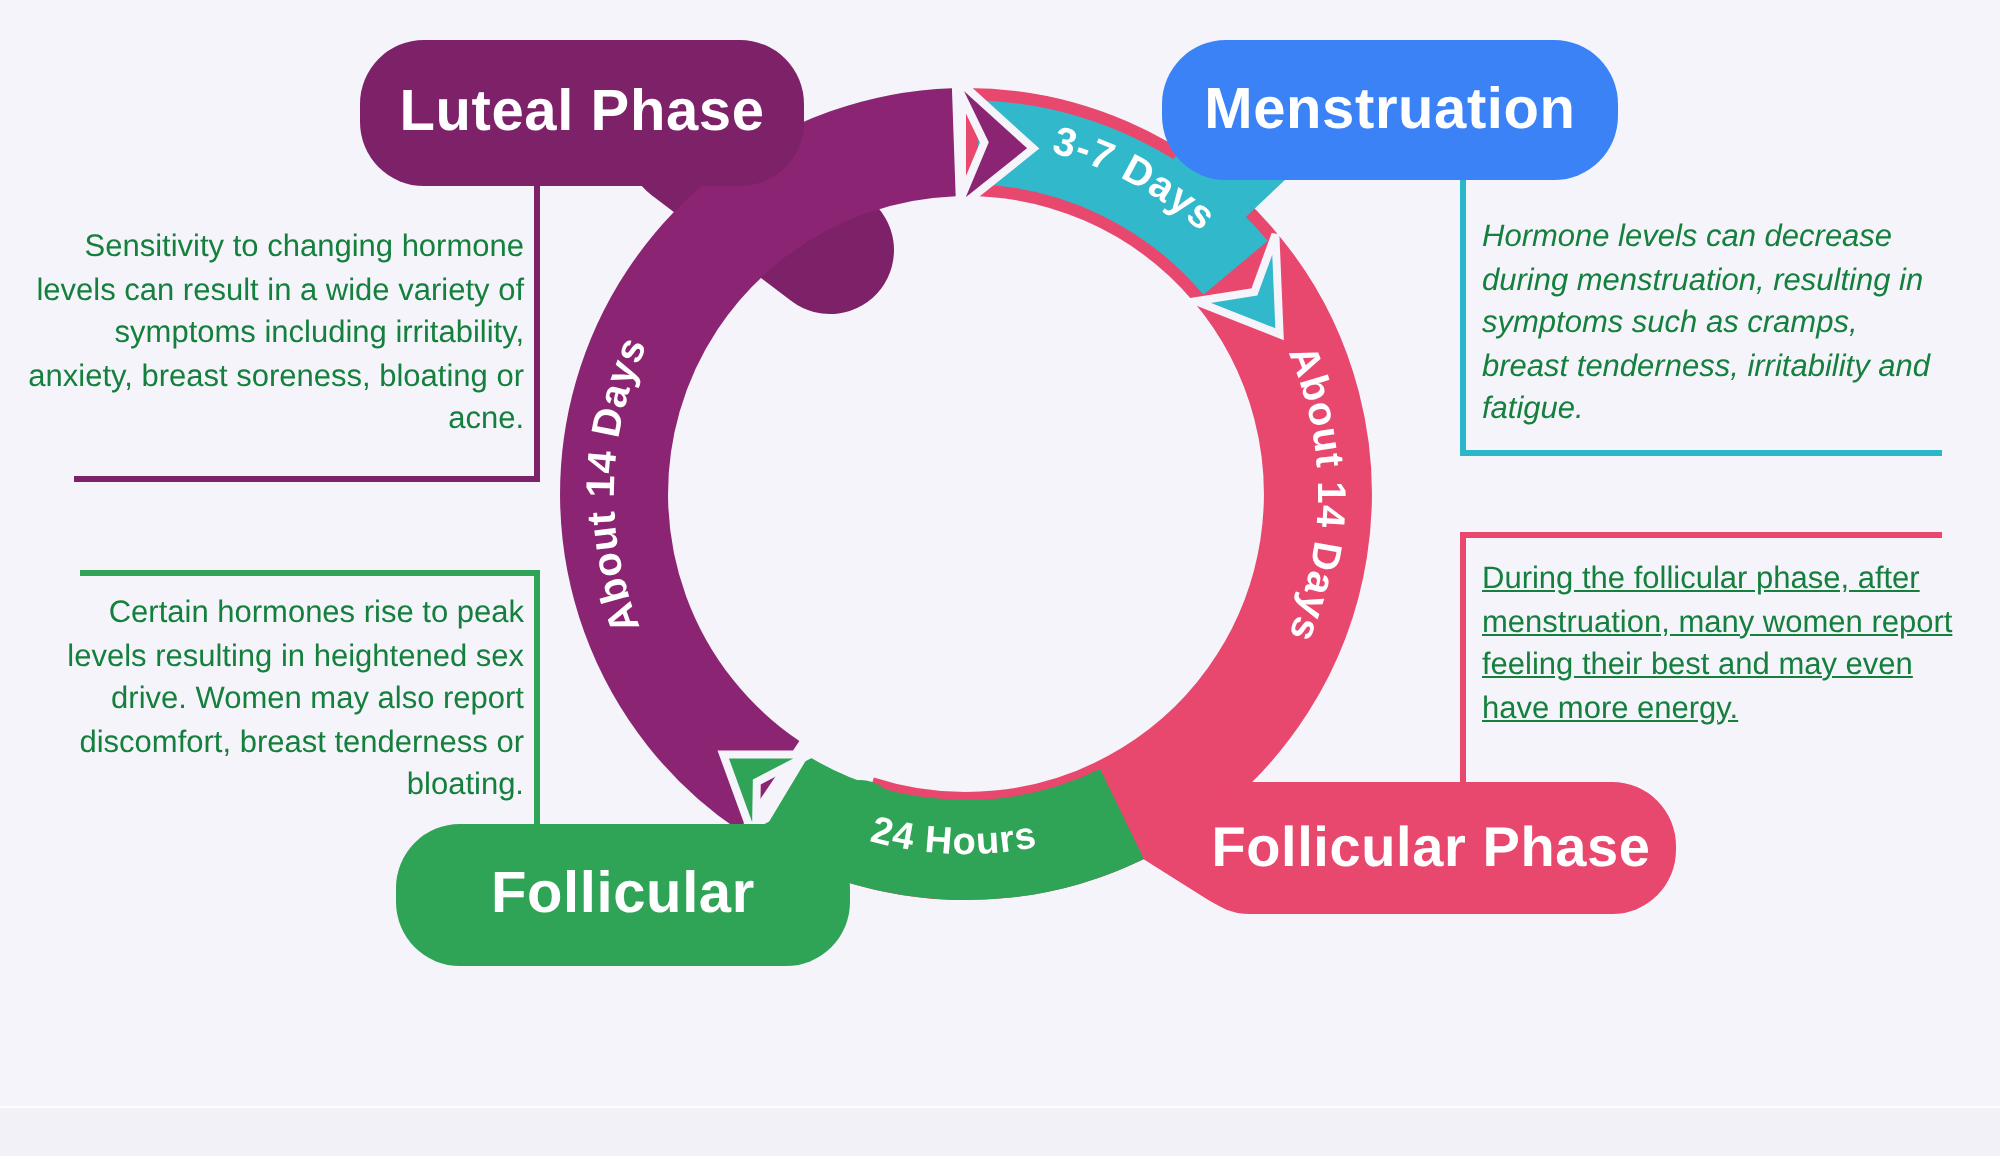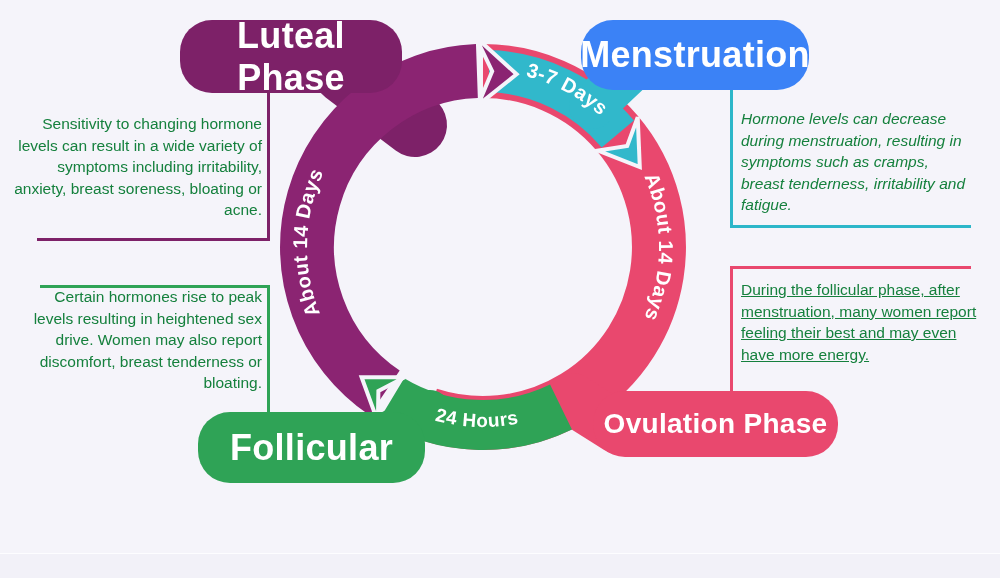--- a/index.html
+++ b/index.html
@@ -8,42 +8,42 @@
     background:#f5f4fa;
     font-family:"Liberation Sans", sans-serif;
     position:relative;overflow:hidden;
   }
   .stage{position:absolute;inset:0;width:1000px;height:578px;}
   svg.cycle{position:absolute;left:0;top:0;z-index:1;}
 
   .badge{
     position:absolute;z-index:3;
     display:flex;align-items:center;justify-content:center;
-    color:#ffffff;font-weight:bold;font-size:36px;
+    color:#ffffff;font-weight:bold;font-size:29px;
     border-radius:32px;letter-spacing:.3px;
     text-align:center;
   }
   .badge-luteal{left:180px;top:20px;width:222px;height:73px;background:#7d2168;}
   .badge-menstruation{left:581px;top:20px;width:228px;height:70px;background:#3b82f6;}
   .badge-ovulation{left:198px;top:412px;width:227px;height:71px;background:#2fa356;}
   .badge-follicular{left:593px;top:391px;width:245px;height:66px;background:#e9486e;font-size:28px;}
 
   .frame{position:absolute;z-index:0;}
   .frame-luteal{left:37px;top:93px;width:230px;height:145px;border-right:3px solid #7d2168;border-bottom:3px solid #7d2168;}
   .frame-ovulation{left:40px;top:285px;width:227px;height:128px;border-top:3px solid #2fa356;border-right:3px solid #2fa356;}
   .frame-menstruation{left:730px;top:88px;width:238px;height:137px;border-left:3px solid #2cb6c9;border-bottom:3px solid #2cb6c9;}
   .frame-follicular{left:730px;top:266px;width:238px;height:126px;border-top:3px solid #e9486e;border-left:3px solid #e9486e;}
 
   .desc{
     position:absolute;z-index:2;
     color:#15803d;font-size:15.5px;line-height:21.5px;font-weight:500;
   }
   .desc-luteal{left:4px;top:113px;width:258px;text-align:right;}
   .desc-menstruation{left:741px;top:108px;width:232px;text-align:left;font-style:italic;}
-  .desc-ovulation{left:16px;top:286px;width:246px;text-align:right;}
+  .desc-ovulation{left:16px;top:296px;width:246px;text-align:right;}
   .desc-follicular{left:741px;top:279px;width:250px;text-align:left;text-decoration:underline;}
 
   .arc-label{font-weight:bold;font-size:20px;fill:#ffffff;letter-spacing:.5px;}
   .arc-label-small{font-size:19px;}
 
   .bottom-strip{position:absolute;left:0;top:553px;width:1000px;height:25px;background:#f2f1f8;border-top:1px solid #fdfdff;z-index:0;}
 </style>
 </head>
 <body>
 
@@ -95,21 +95,21 @@
   <div class="badge badge-luteal">
     <span>Luteal Phase</span>
   </div>
   <div class="badge badge-menstruation">
     <span>Menstruation</span>
   </div>
   <div class="badge badge-ovulation">
     <span>Follicular</span>
   </div>
   <div class="badge badge-follicular">
-    <span>Ovulation Phase</span>
+    <span>Follicular Phase</span>
   </div>
 
   <div class="desc desc-luteal">Sensitivity to changing hormone levels can result in a wide variety of symptoms including irritability, anxiety, breast soreness, bloating or acne.</div>
   <div class="desc desc-menstruation">Hormone levels can decrease during menstruation, resulting in symptoms such as cramps, breast tenderness, irritability and fatigue.</div>
   <div class="desc desc-ovulation">Certain hormones rise to peak levels resulting in heightened sex drive. Women may also report discomfort, breast tenderness or bloating.</div>
   <div class="desc desc-follicular">During the follicular phase, after menstruation, many women report feeling their best and may even have more energy.</div>
 
 </div>
 
 </body></html>

